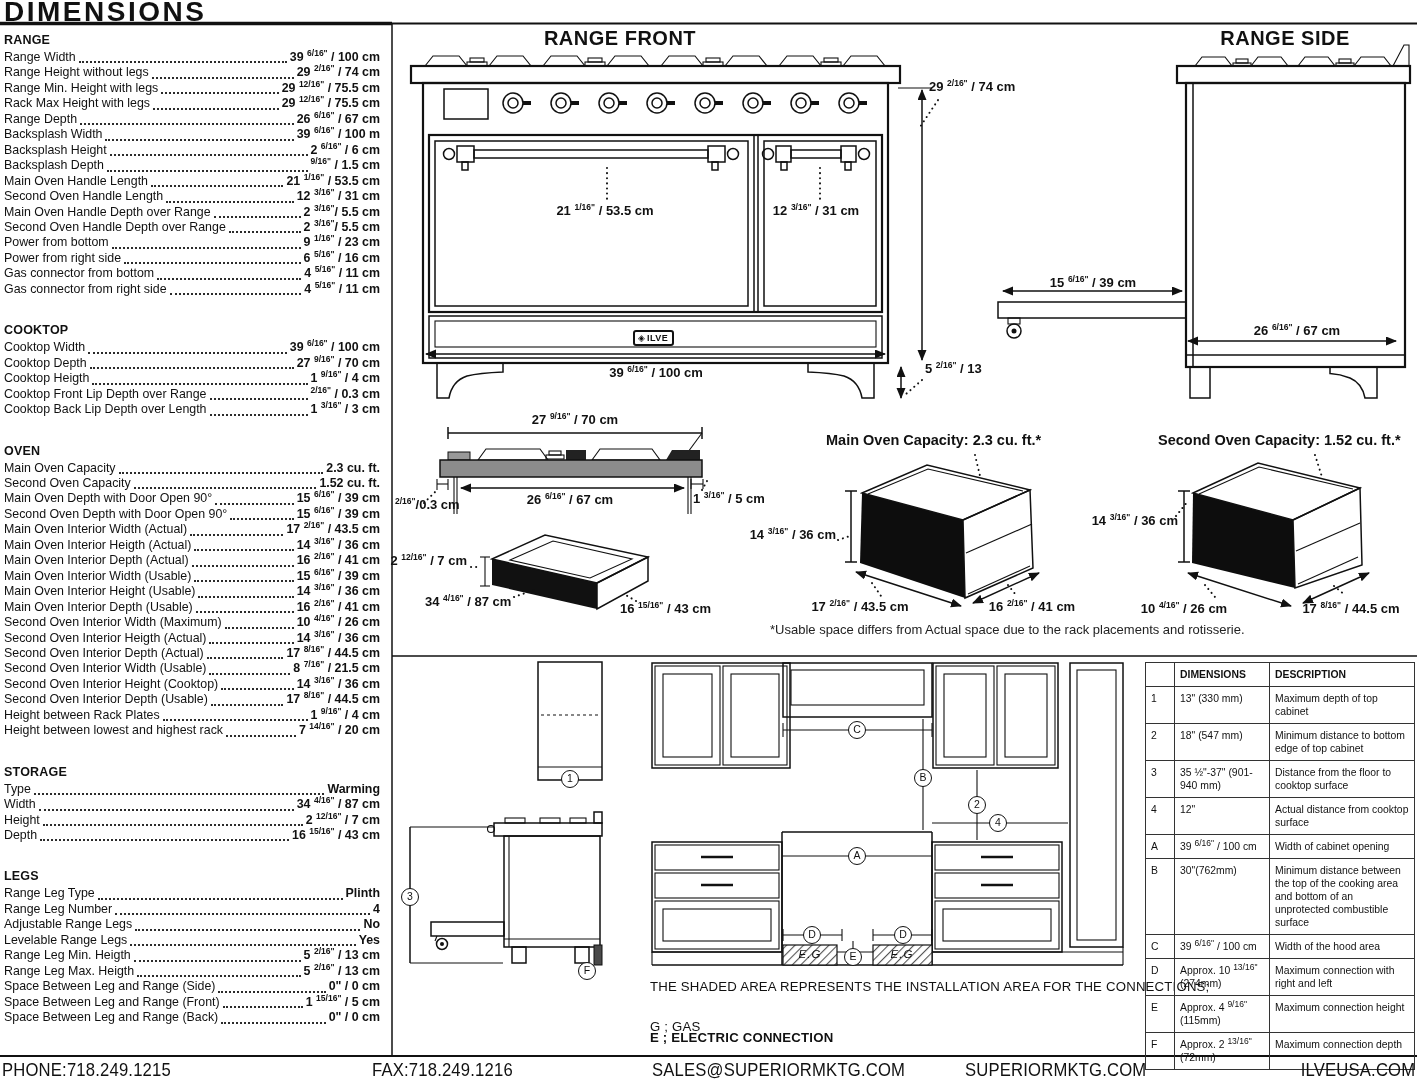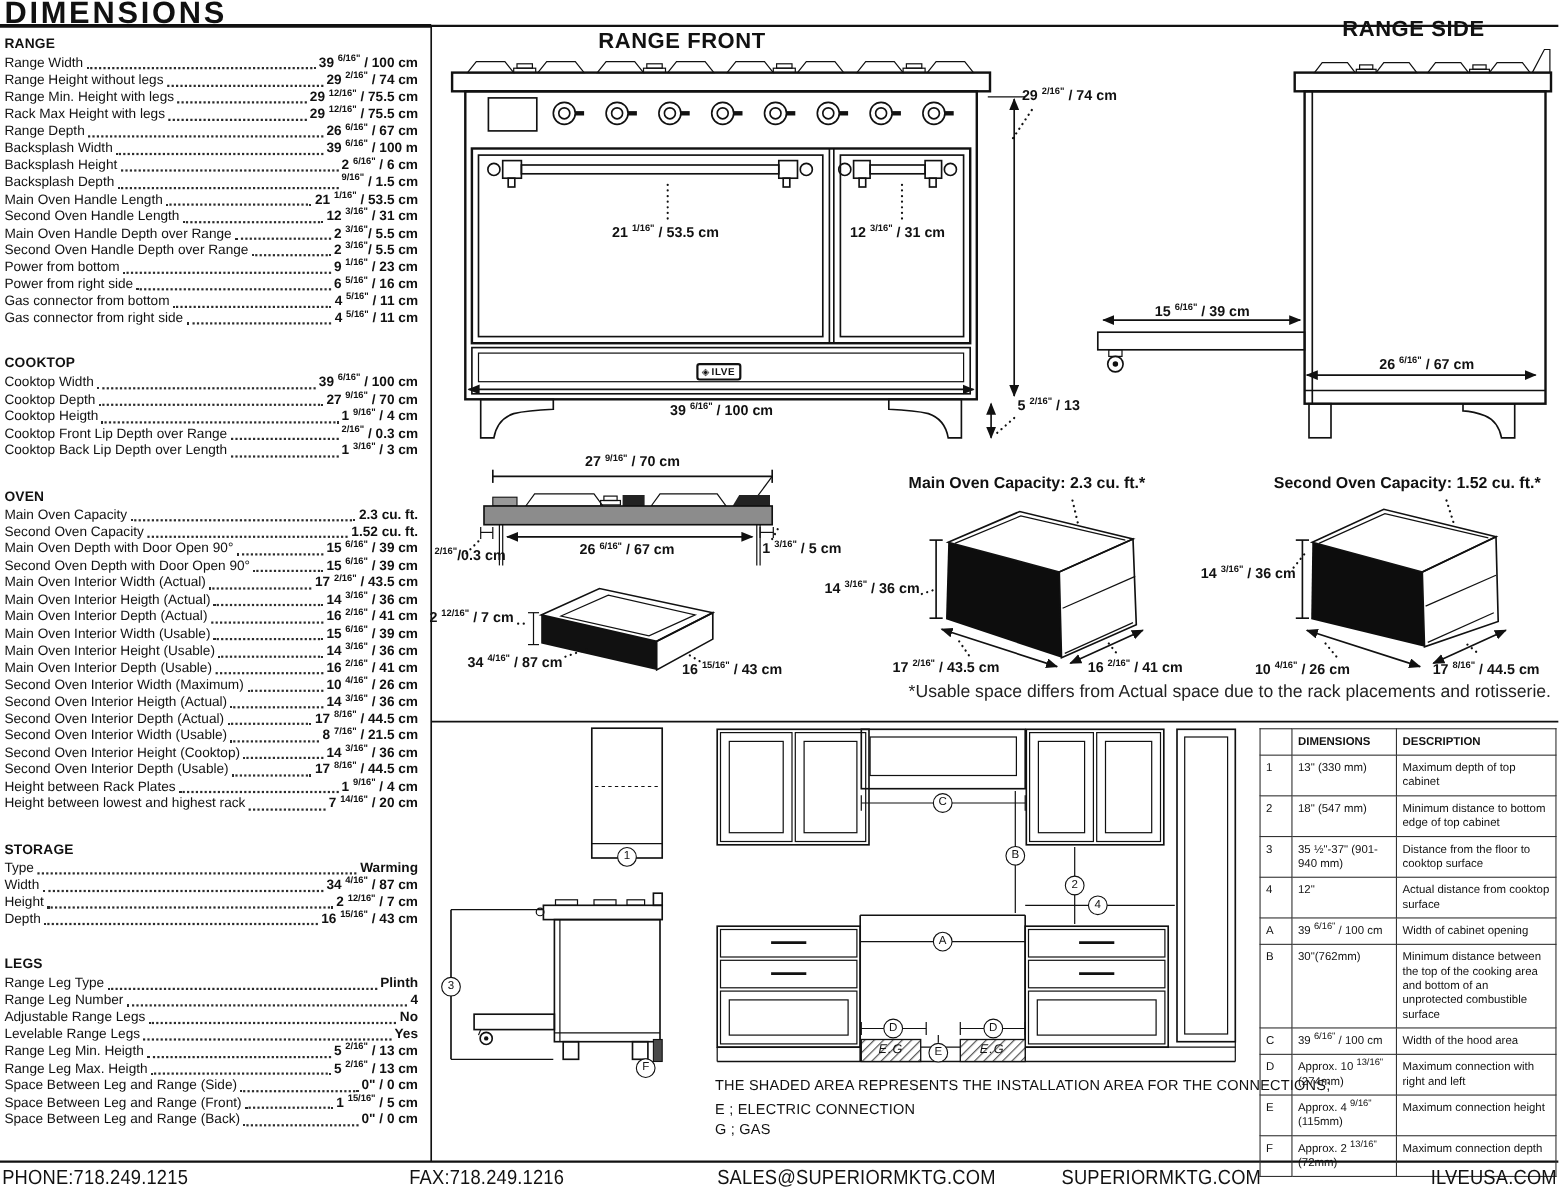--- a/index.html
+++ b/index.html
@@ -16,21 +16,21 @@
   .spec-label{flex:0 0 auto;}
   .spec-leader{flex:1 1 4px;border-bottom:2px dotted #2b2b2b;margin:0 3px 2px 3px;min-width:3px;}
   .spec-value{flex:0 0 auto;font-weight:bold;}
   .spec-value sup,.dim-label sup,td sup{font-size:8.5px;vertical-align:super;line-height:0;}
   
   .drawing-title{position:absolute;font-size:20px;font-weight:bold;letter-spacing:.5px;text-align:center;}
   .dim-label{position:absolute;font-size:13px;font-weight:bold;white-space:nowrap;line-height:13px;}
   .dim-label.ctr{text-align:center;}
   .dim-label.rt{text-align:right;}
   .oven-title{position:absolute;font-size:14.5px;font-weight:bold;text-align:left;white-space:nowrap;}
-  .footnote{position:absolute;right:7px;width:640px;text-align:right;font-size:16px;line-height:13px;color:#222;}
+  .footnote{position:absolute;right:7px;width:640px;text-align:left;font-size:13px;line-height:13px;color:#222;}
   
   #ilve-badge{position:absolute;left:633px;top:330px;border:2px solid #111;border-radius:3px;
      padding:1px 4px 1px 3px;display:flex;align-items:center;gap:2px;background:#fff;}
   #ilve-badge .dia{font-size:9px;line-height:9px;}
   #ilve-badge .txt{font-size:9px;font-weight:bold;letter-spacing:.5px;}
   
   .callout{position:absolute;width:16px;height:16px;border:1.4px solid #111;border-radius:50%;
      background:#fff;font-size:10.5px;line-height:15px;text-align:center;transform:translate(-50%,-50%);}
   .eg-label{position:absolute;width:48px;text-align:center;font-size:11.5px;letter-spacing:1px;font-style:italic;}
   
@@ -653,21 +653,21 @@
         </div>
         <div class="spec-row">
           <span class="spec-label">Space Between Leg and Range (Back)</span>
           <span class="spec-leader"></span>
           <span class="spec-value">0" / 0 cm</span>
         </div>
       </div>
     </div>
 
   <div class="drawing-title" style="left:440px;top:27px;width:360px;">RANGE FRONT</div>
-  <div class="drawing-title" style="left:1160px;top:16px;width:250px;">RANGE SIDE</div>
+  <div class="drawing-title" style="left:1160px;top:27px;width:250px;">RANGE SIDE</div>
 
   <div class="dim-label ctr" style="left:515px;top:204px;width:180px;">21 <sup>1/16"</sup> / 53.5 cm</div>
   <div class="dim-label ctr" style="left:746px;top:204px;width:140px;">12 <sup>3/16"</sup> / 31 cm</div>
   <div class="dim-label ctr" style="left:566px;top:366px;width:180px;">39 <sup>6/16"</sup> / 100 cm</div>
   <div class="dim-label" style="left:929px;top:80px;">29 <sup>2/16"</sup> / 74 cm</div>
   <div class="dim-label" style="left:925px;top:362px;">5 <sup>2/16"</sup> / 13</div>
   <div id="ilve-badge">
     <span class="dia">◈</span>
     <span class="txt">ILVE</span>
   </div>
@@ -705,21 +705,21 @@
   <div class="callout" style="left:998px;top:823px;">4</div>
   <div class="callout" style="left:857px;top:856px;">A</div>
   <div class="callout" style="left:812px;top:935px;">D</div>
   <div class="callout" style="left:903px;top:935px;">D</div>
   <div class="callout" style="left:853px;top:957px;">E</div>
 
   <div class="eg-label" style="left:786px;top:948px;">E.G</div>
   <div class="eg-label" style="left:878px;top:948px;">E.G</div>
 
   <div class="install-text" style="left:650px;top:979px;">THE SHADED AREA REPRESENTS THE INSTALLATION AREA FOR THE CONNECTIONS;</div>
-  <div class="install-text" style="left:650px;top:1001px;">E ; ELECTRIC CONNECTION</div>
+  <div class="install-text" style="left:650px;top:1030px;font-weight:bold;">E ; ELECTRIC CONNECTION</div>
   <div class="install-text" style="left:650px;top:1019px;">G ; GAS</div>
 
   <table id="install-table">
     <thead>
       <tr>
         <th class="c0"></th>
         <th class="c1">DIMENSIONS</th>
         <th>DESCRIPTION</th>
       </tr>
     </thead>

